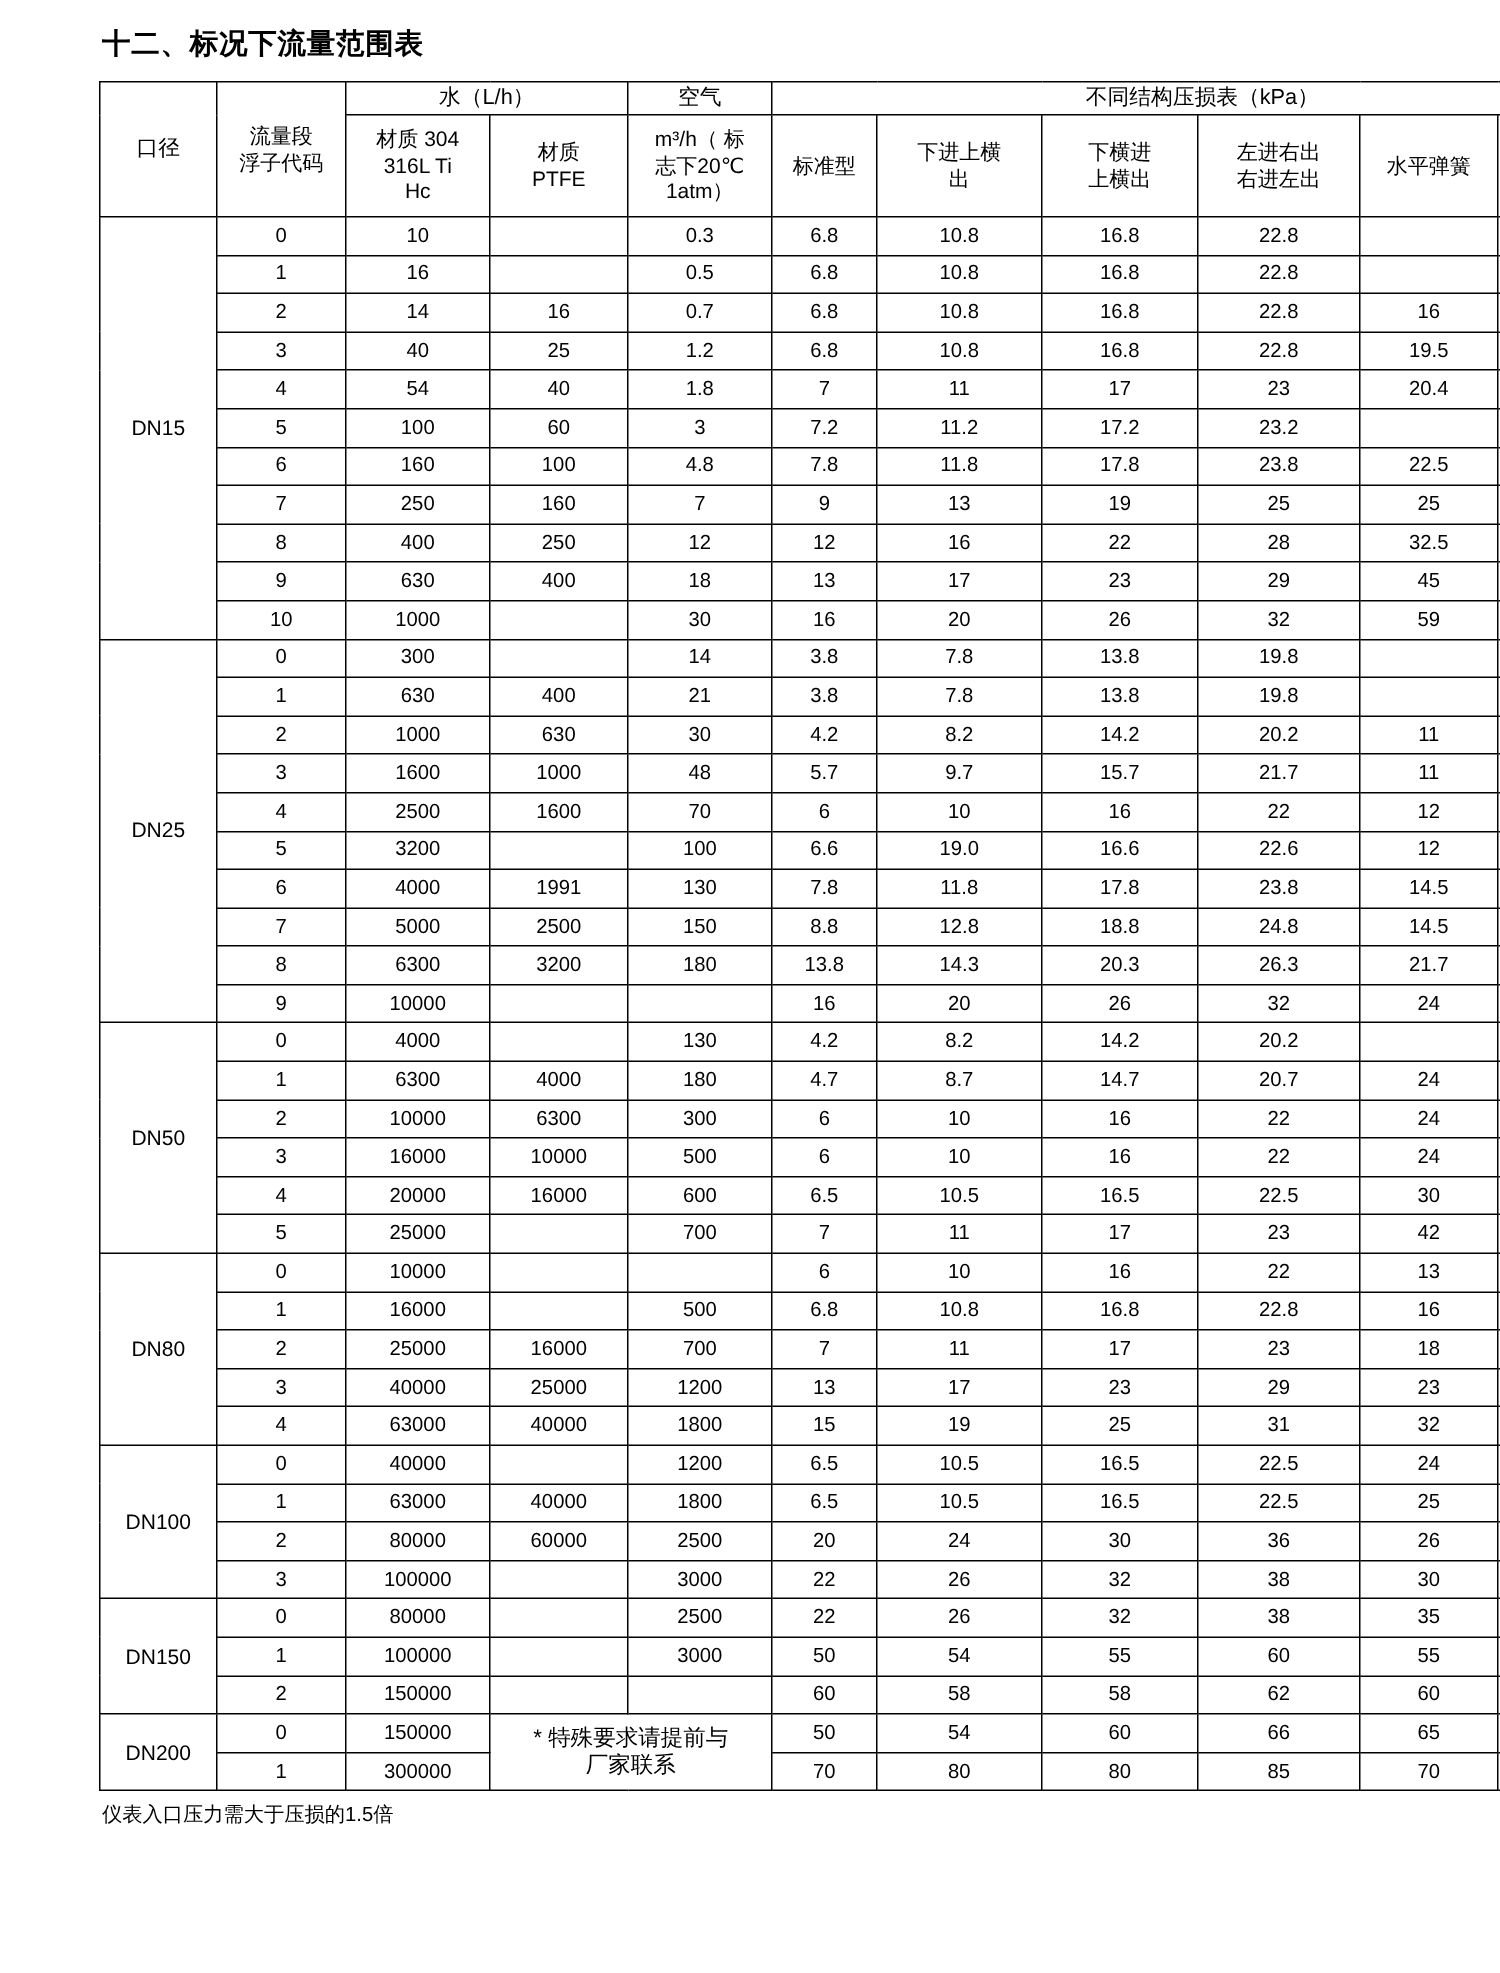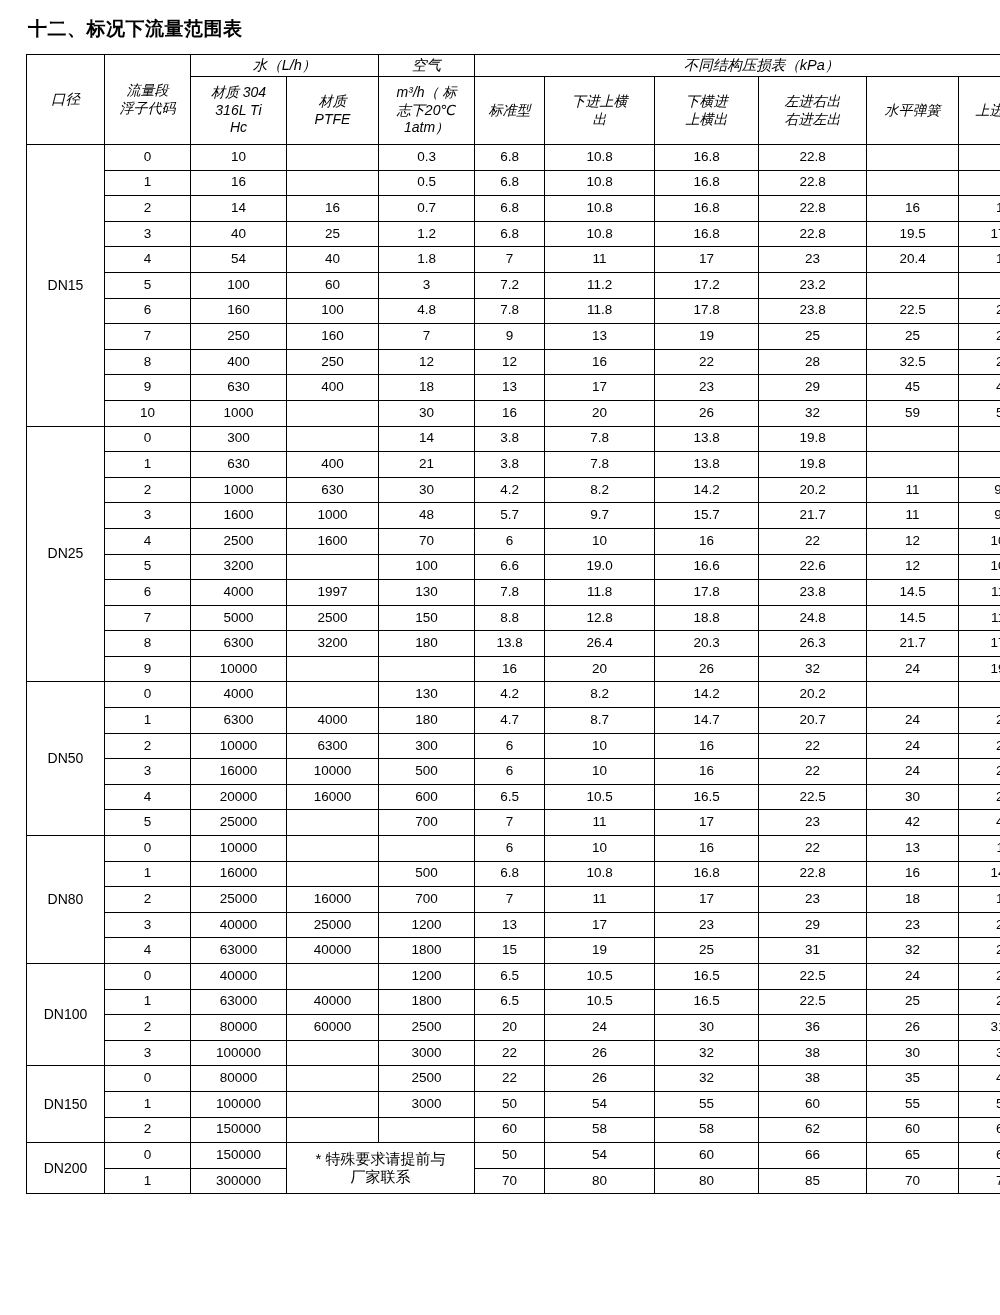--- a/index.html
+++ b/index.html
@@ -11,20 +11,21 @@
     width: 1000px;
     height: 1315px;
     font-family: "Liberation Sans", "DejaVu Sans", sans-serif;
     color: #000000;
     position: relative;
   }
   .page {
     padding: 10px 26px 0 26px;
     box-sizing: border-box;
     width: 790px;
+    margin-left: 40px;
   }
   .doc-title {
     font-size: 19px;
     font-weight: bold;
     letter-spacing: 0.5px;
     margin: 6px 0 12px 2px;
   }
   table.flow-table {
     border-collapse: collapse;
     width: 948px;
@@ -35,21 +36,20 @@
   table.flow-table td {
     border: 1px solid #000000;
     text-align: center;
     vertical-align: middle;
     padding: 1px 2px;
     line-height: 1.25;
     font-weight: normal;
   }
   thead th {
     font-size: 14px;
-    font-style: italic;
   }
   .hdr-group {
     height: 22px;
   }
   .grp-label {
     font-size: 14.5px;
   }
   .sub-hdr {
     height: 68px;
     font-size: 13.5px;
@@ -352,21 +352,21 @@
           <td>6.6</td>
           <td>19.0</td>
           <td>16.6</td>
           <td>22.6</td>
           <td>12</td>
           <td>10.5</td>
         </tr>
         <tr>
           <td>6</td>
           <td>4000</td>
-          <td>1997</td>
+          <td>1991</td>
           <td>130</td>
           <td>7.8</td>
           <td>11.8</td>
           <td>17.8</td>
           <td>23.8</td>
           <td>14.5</td>
           <td>11.5</td>
         </tr>
         <tr>
           <td>7</td>
@@ -379,21 +379,21 @@
           <td>24.8</td>
           <td>14.5</td>
           <td>11.5</td>
         </tr>
         <tr>
           <td>8</td>
           <td>6300</td>
           <td>3200</td>
           <td>180</td>
           <td>13.8</td>
-          <td>26.4</td>
+          <td>14.3</td>
           <td>20.3</td>
           <td>26.3</td>
           <td>21.7</td>
           <td>17.2</td>
         </tr>
         <tr>
           <td>9</td>
           <td>10000</td>
           <td></td>
           <td></td>
@@ -645,14 +645,15 @@
           <td>70</td>
           <td>80</td>
           <td>80</td>
           <td>85</td>
           <td>70</td>
           <td>70</td>
         </tr>
       </tbody>
   </table>
 
+  <div class="footnote">仪表入口压力需大于压损的1.5倍</div>
 
 </div>
 
 </body></html>

